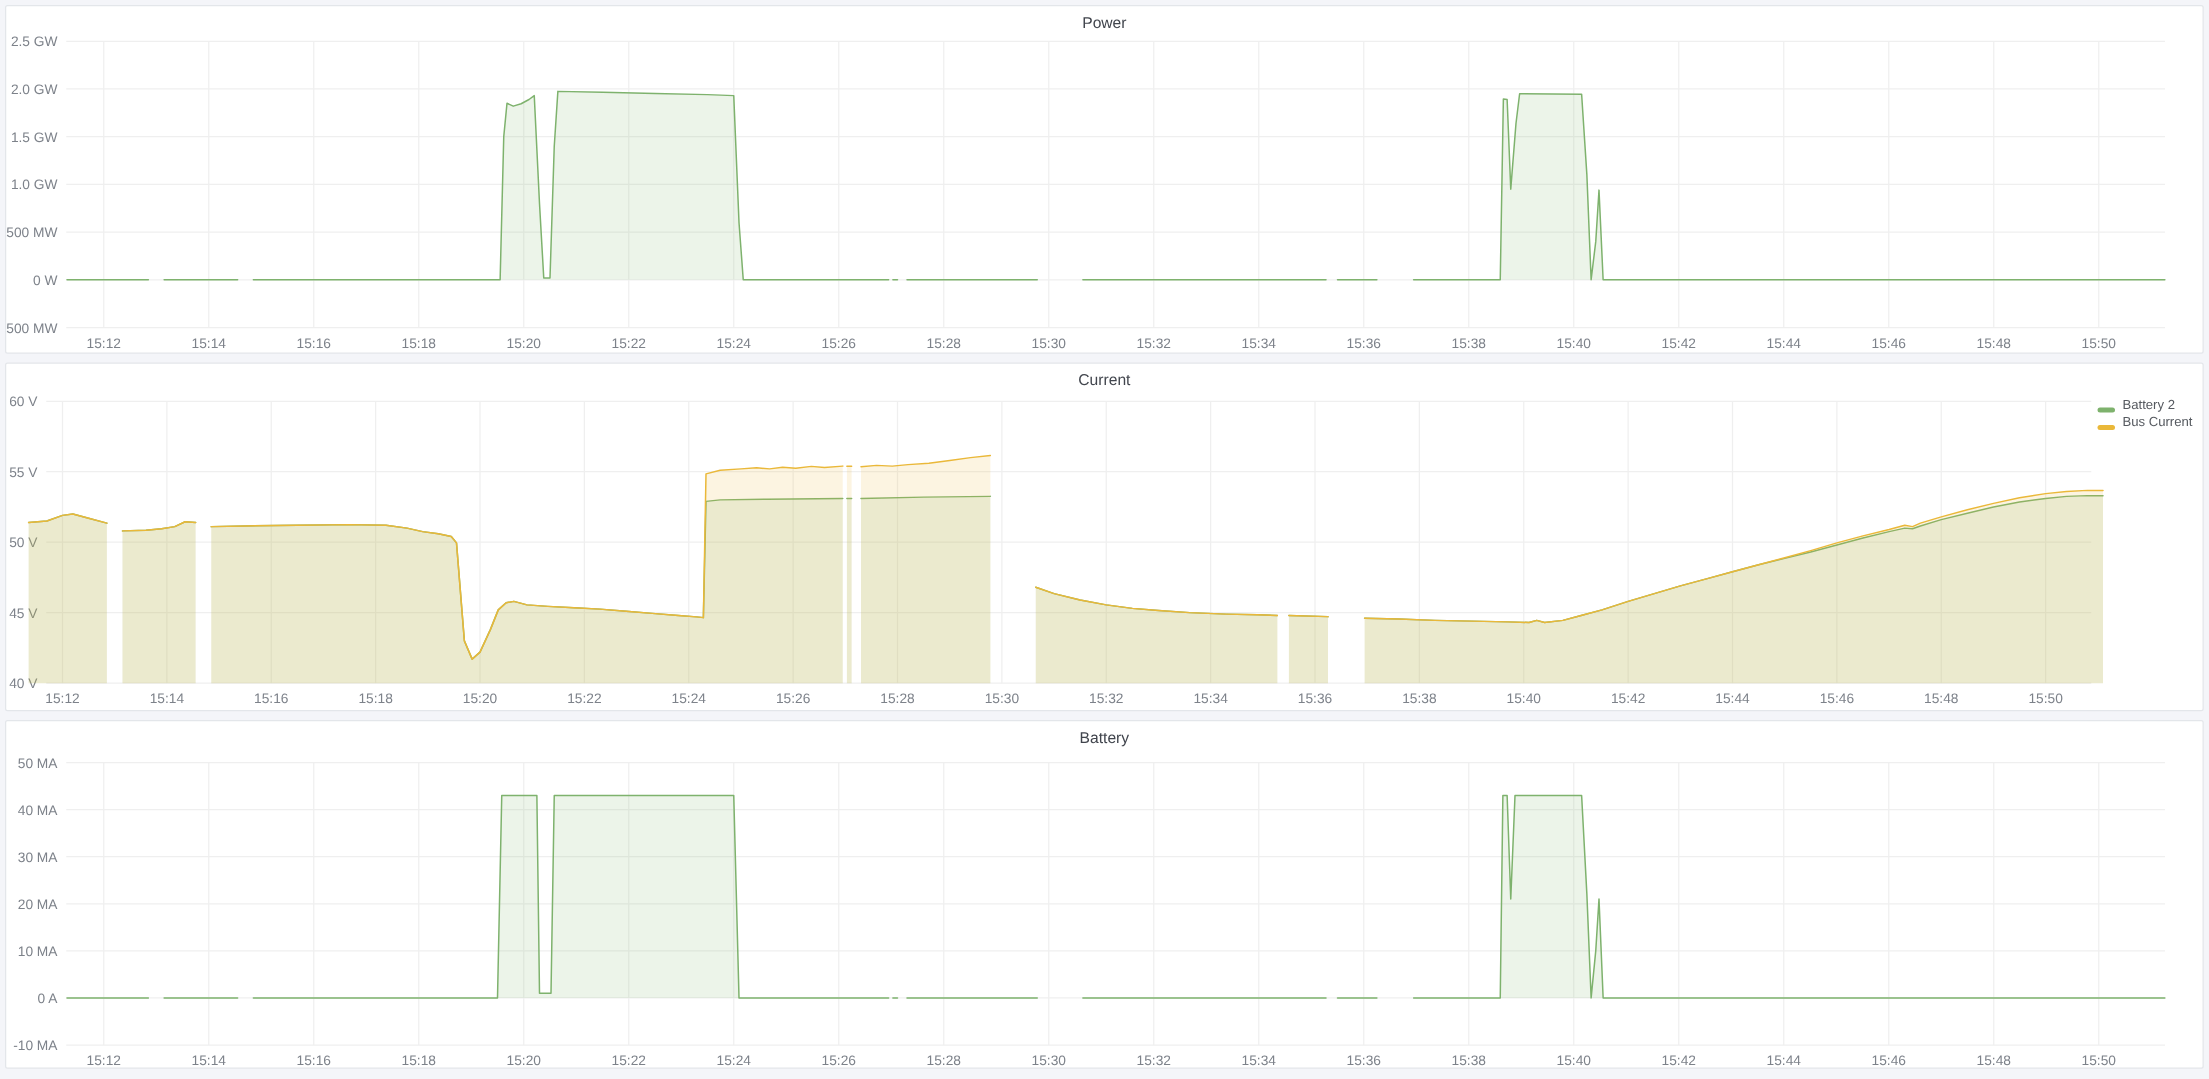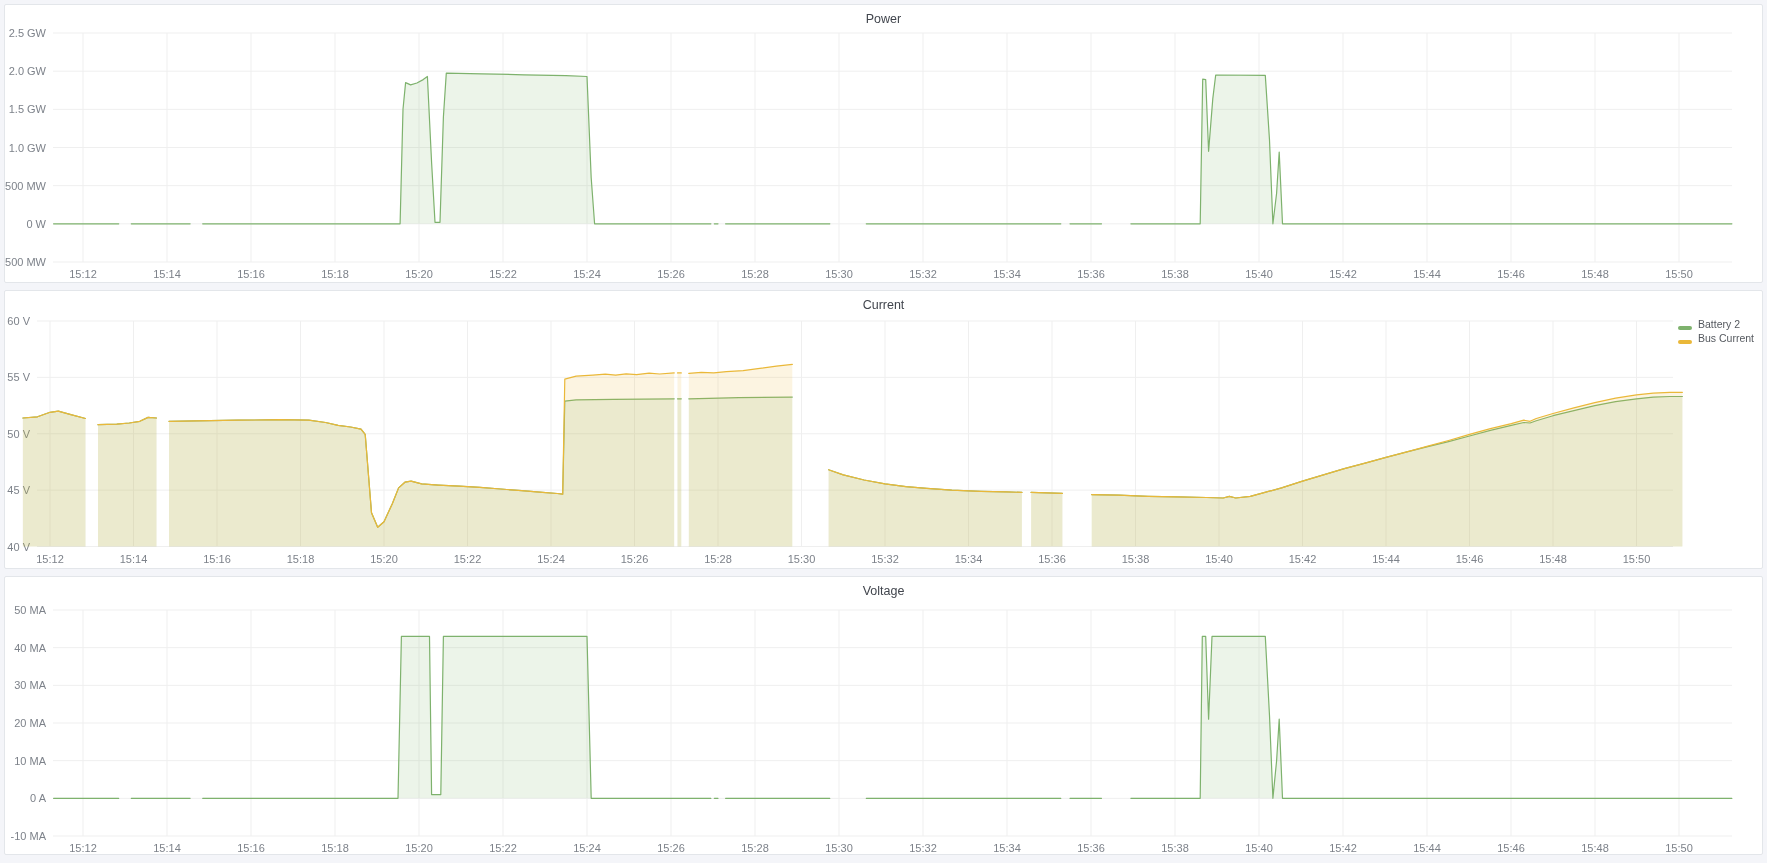--- a/index.html
+++ b/index.html
@@ -200,21 +200,21 @@
         </div>
         <div class="legend-item">
           <span class="legend-swatch" style="background: rgb(234, 184, 57);"></span>
           <span>Bus Current</span>
         </div>
       </div>
   </section>
 
   <section class="panel" style="top:576px;">
     <header class="panel-header">
-      <button class="panel-title">Voltage</button>
+      <button class="panel-title">Battery</button>
     </header>
     <div class="plot">
       <svg viewBox="0 0 1757 277" preserveAspectRatio="none">
           <line x1="78" y1="33" x2="78" y2="259" stroke="#efefef" stroke-width="1"></line>
           <text x="78" y="275" text-anchor="middle" font-size="11" fill="#7d828a">15:12</text>
           <line x1="162" y1="33" x2="162" y2="259" stroke="#efefef" stroke-width="1"></line>
           <text x="162" y="275" text-anchor="middle" font-size="11" fill="#7d828a">15:14</text>
           <line x1="246" y1="33" x2="246" y2="259" stroke="#efefef" stroke-width="1"></line>
           <text x="246" y="275" text-anchor="middle" font-size="11" fill="#7d828a">15:16</text>
           <line x1="330" y1="33" x2="330" y2="259" stroke="#efefef" stroke-width="1"></line>

